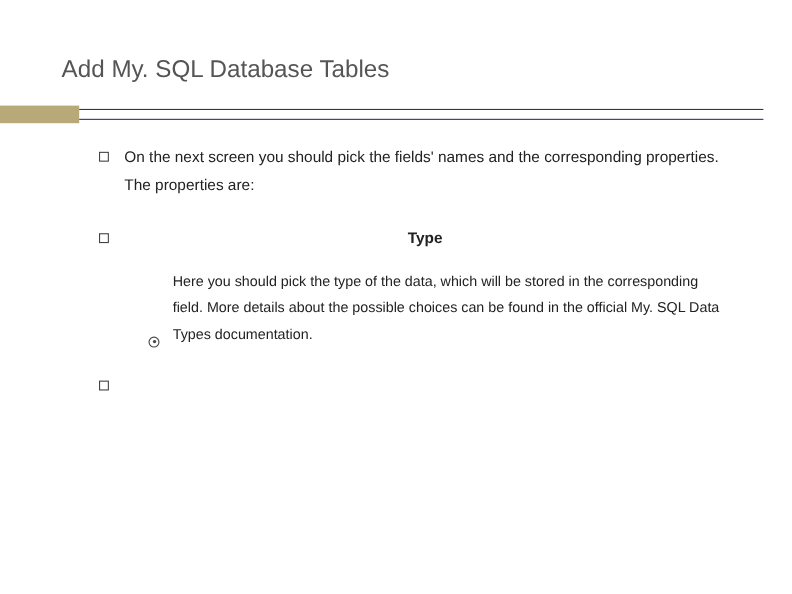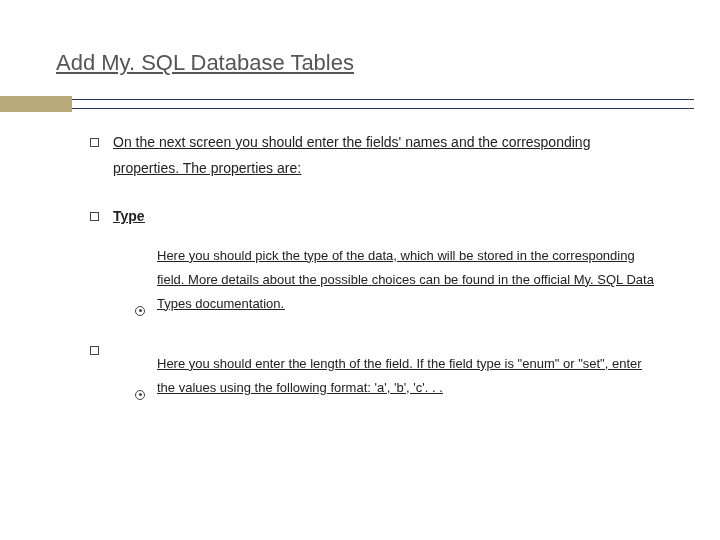--- a/index.html
+++ b/index.html
@@ -1,15 +1,15 @@
 <!DOCTYPE html>
 <html><head>
 <meta charset="utf-8">
 <style>
-  * { margin: 0; padding: 0; box-sizing: border-box; text-decoration: underline; }
+  * { margin: 0; padding: 0; box-sizing: border-box; }
   body {
     width: 720px;
     height: 540px;
     background: #fff;
     font-family: Arial, Helvetica, sans-serif;
     color: #222;
     position: relative;
     overflow: hidden;
   }
   .slide {
@@ -97,55 +97,51 @@
   .bullet-circ::after {
     content: "";
     position: absolute;
     left: 2.5px;
     top: 2.5px;
     width: 3px;
     height: 3px;
     border-radius: 50%;
     background: #444;
   }
-  .bold { font-weight: 700; }
+  .bold { font-weight: 700; text-align: center; }
 </style>
 </head>
 <body>
 
 <div class="slide">
   <h1 class="title">Add My. SQL Database Tables</h1>
   <div class="divider">
     <div class="accent"></div>
     <div class="line-top"></div>
     <div class="line-bot"></div>
   </div>
 
   <div class="content">
 
     <div class="lvl1">
       <span class="bullet-sq"></span>
-      <div>On the next screen you should enter the fields' names and the corresponding properties. The properties are:</div>
+      <div>On the next screen you should pick the fields' names and the corresponding properties. The properties are:</div>
     </div>
 
     <div class="lvl1">
       <span class="bullet-sq"></span>
       <div>
         <div class="bold">Type</div>
         <div class="lvl2">
           <span class="bullet-circ"></span>
           <div>Here you should pick the type of the data, which will be stored in the corresponding field. More details about the possible choices can be found in the official My. SQL Data Types documentation.</div>
         </div>
       </div>
     </div>
 
     <div class="lvl1">
       <span class="bullet-sq"></span>
       <div>
-        <div class="lvl2">
-          <span class="bullet-circ"></span>
-          <div>Here you should enter the length of the field.  If the field type is "enum" or "set", enter the values using the following format: 'a', 'b', 'c'. . .</div>
-        </div>
       </div>
     </div>
 
   </div>
 </div>
 
 </body></html>

